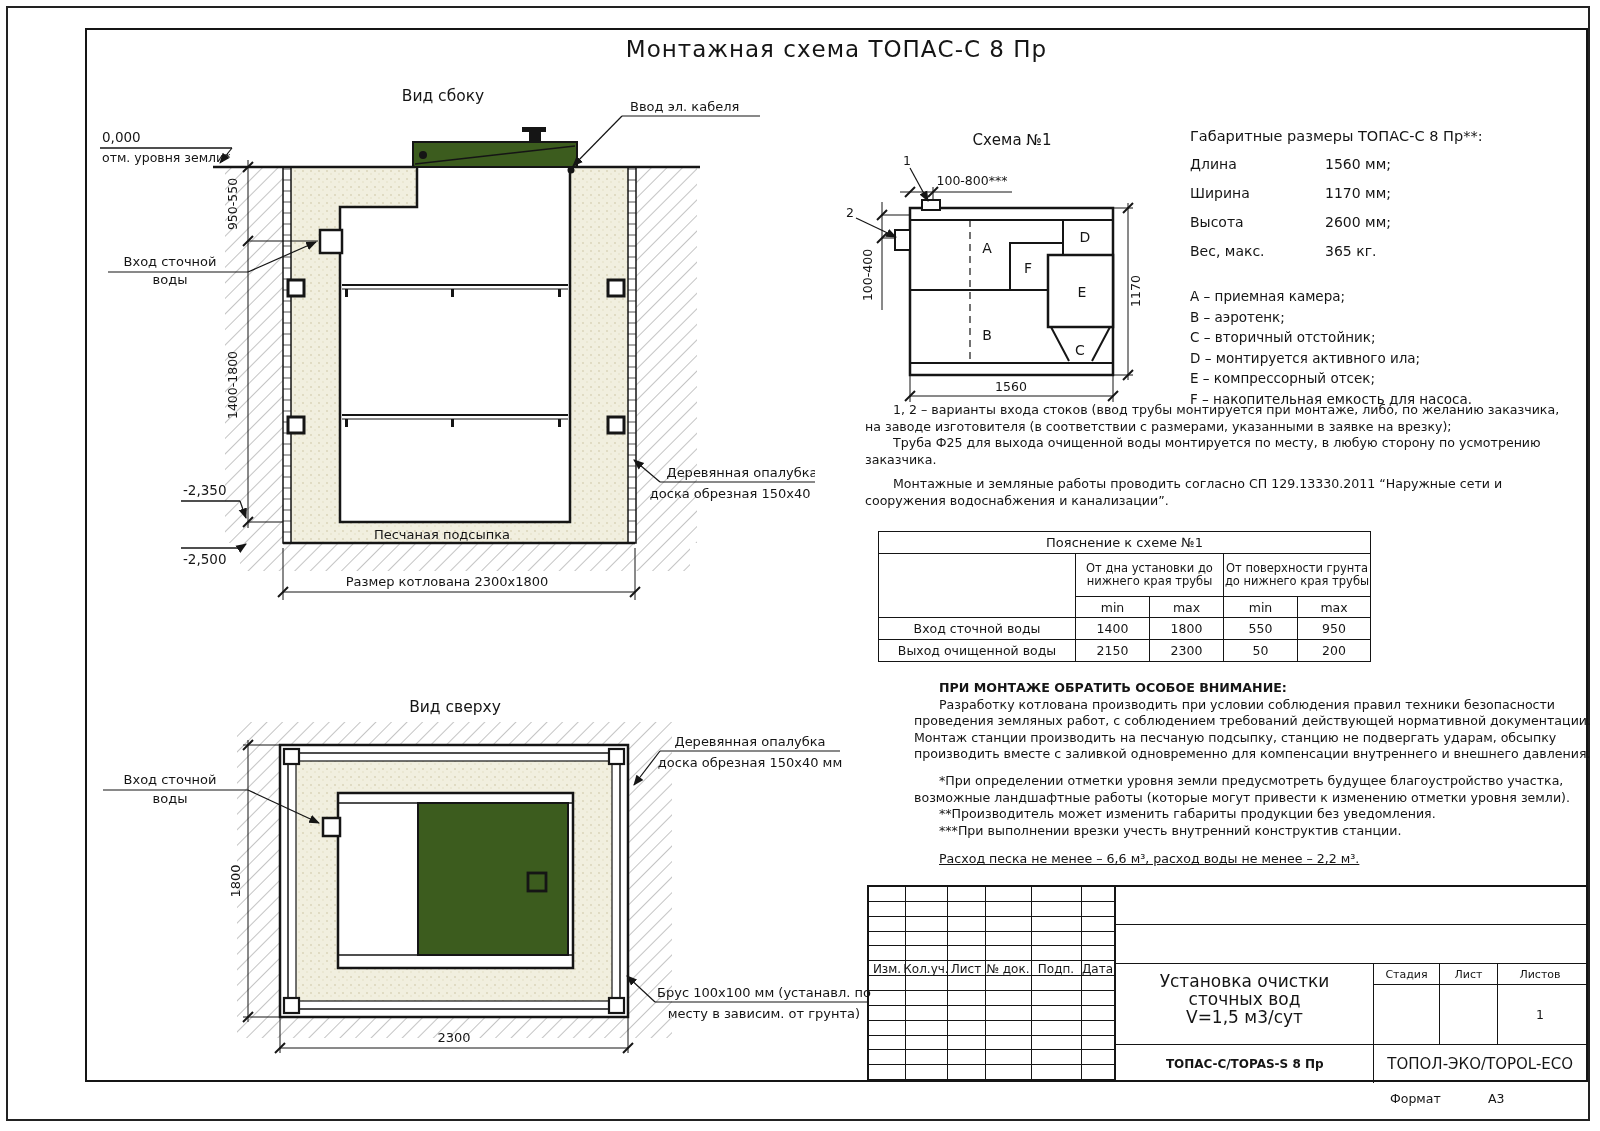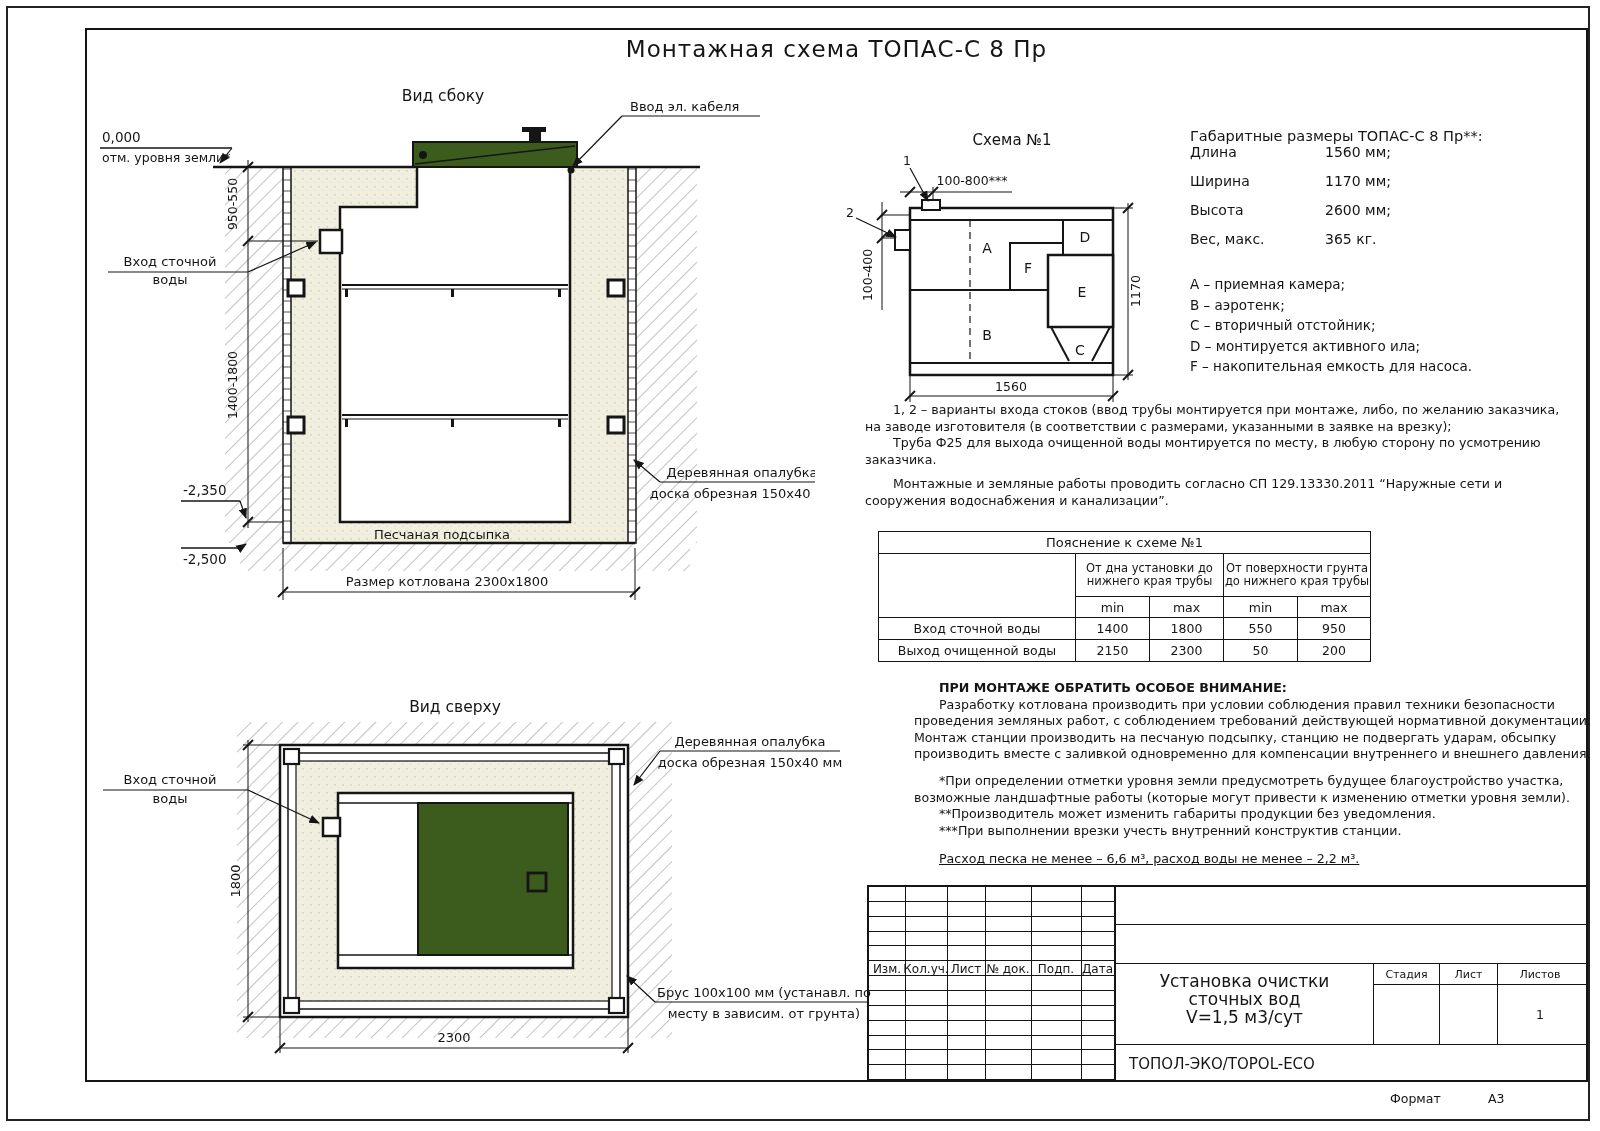--- a/index.html
+++ b/index.html
@@ -9,21 +9,21 @@
   #outer-border{left:6px;top:6px;width:1584px;height:1115px;border:2px solid #222;box-sizing:border-box}
   #frame{left:85px;top:28px;width:1503px;height:1054px;border:2px solid #151515;box-sizing:border-box}
   #main-title{left:85px;top:36px;width:1503px;text-align:center;font-size:23px;letter-spacing:1px}
   svg text{font-family:"DejaVu Sans","Liberation Sans",sans-serif;fill:#151515}
   svg .ln{stroke:#151515;fill:none}
   svg .tk{stroke:#151515;stroke-width:2}
   svg .ldr{stroke:#151515;stroke-width:1.2;fill:none}
   svg .dim{stroke:#151515;stroke-width:1;fill:none}
   
   #overall{left:1190px;top:128px;width:395px}
-  #overall .ttl{font-size:14.5px;margin-bottom:0}
+  #overall .ttl{font-size:14.5px;margin-bottom:12px}
   #overall .row{display:flex;height:29px;font-size:14px}
   #overall .row .n{width:135px}
   #overall .legend{margin-top:14px;font-size:13.5px;line-height:20.5px}
   
   #notes{left:865px;top:402px;width:695px;font-size:12.6px;line-height:16.5px}
   #notes p{margin:0;text-indent:28px}
   #notes p.gap{margin-top:8px}
   
   #exp-table{left:878px;top:531px;width:492px;border-collapse:collapse;table-layout:fixed}
   #exp-table td{border:1.5px solid #151515;text-align:center;font-size:12.5px;padding:0}
@@ -361,20 +361,21 @@
       </div>
     <div class="row">
         <span class="n">Вес, макс.</span>
         <span>365 кг.</span>
       </div>
     <div class="legend">
       <div>A – приемная камера;</div>
       <div>B – аэротенк;</div>
       <div>C – вторичный отстойник;</div>
       <div>D – монтируется активного ила;</div>
+      <div>E – компрессорный отсек;</div>
       <div>F – накопительная емкость для насоса.</div>
     </div>
   </div>
 
   <div class="abs" id="notes">
     <p>1, 2 – варианты входа  стоков (ввод трубы монтируется при монтаже, либо, по желанию заказчика, на заводе изготовителя (в соответствии с размерами, указанными в заявке на врезку);</p>
     <p>Труба Ф25 для выхода очищенной воды монтируется по месту, в любую сторону по усмотрению заказчика.</p>
     <p class="gap">Монтажные и земляные работы проводить согласно СП 129.13330.2011 “Наружные сети и сооружения водоснабжения и канализации”.</p>
   </div>
 
@@ -459,20 +460,21 @@
             <div class="c3">Листов</div>
           </div>
           <div class="mini-v">
             <div class="c1"></div>
             <div class="c2"></div>
             <div class="c3">1</div>
           </div>
         </div>
       </div>
       <div id="tb-bottom">
+        <div id="model-cell">ТОПАС-С/TOPAS-S 8 Пр</div>
         <div id="company-cell">ТОПОЛ-ЭКО/TOPOL-ECO</div>
       </div>
     </div>
   </div>
 
   <div class="abs" id="format-label">Формат</div>
   <div class="abs" id="format-value">А3</div>
 </div>
 
 </body></html>

